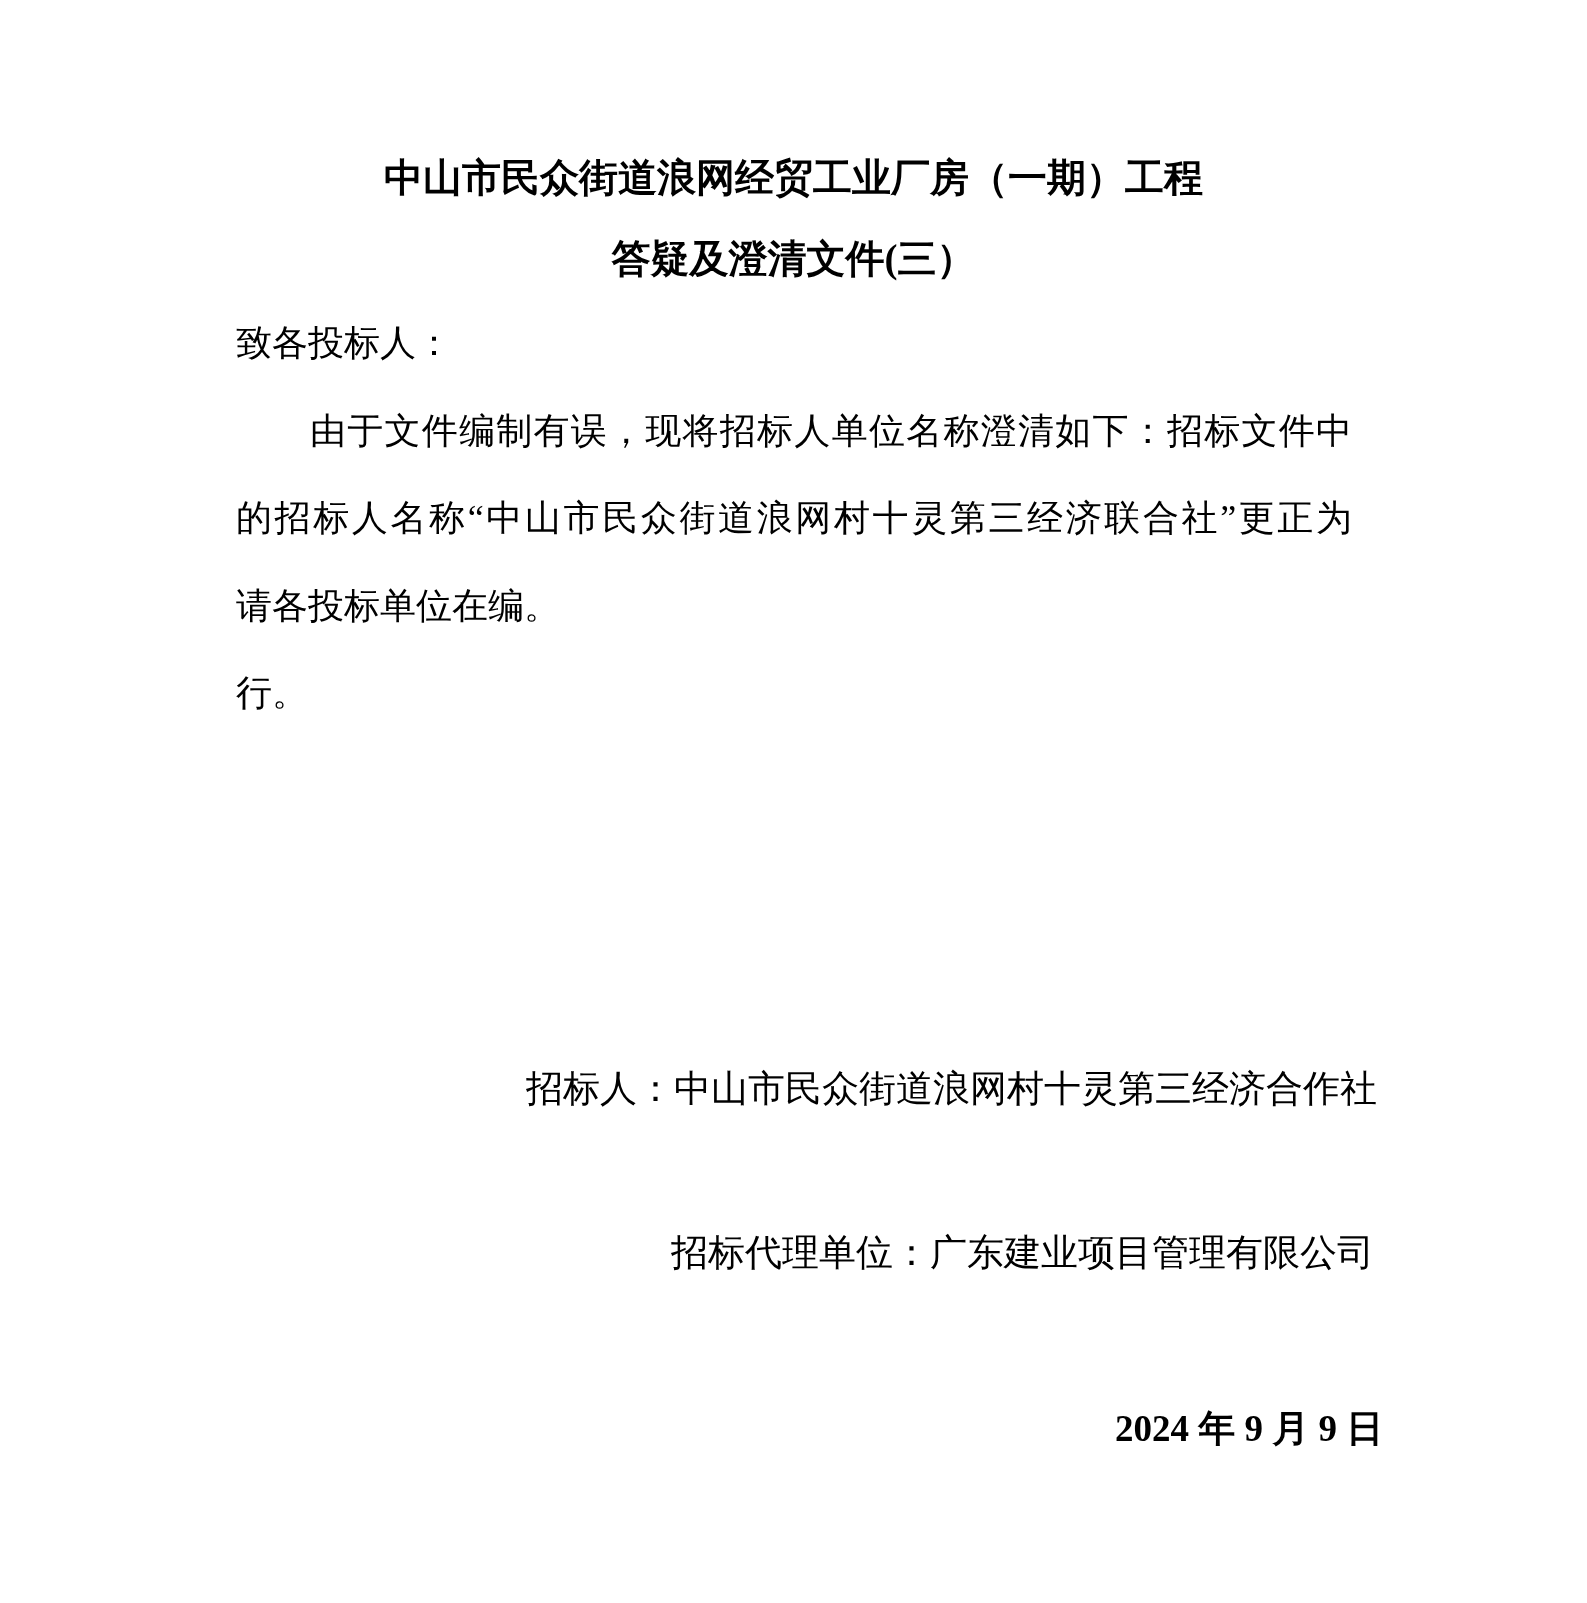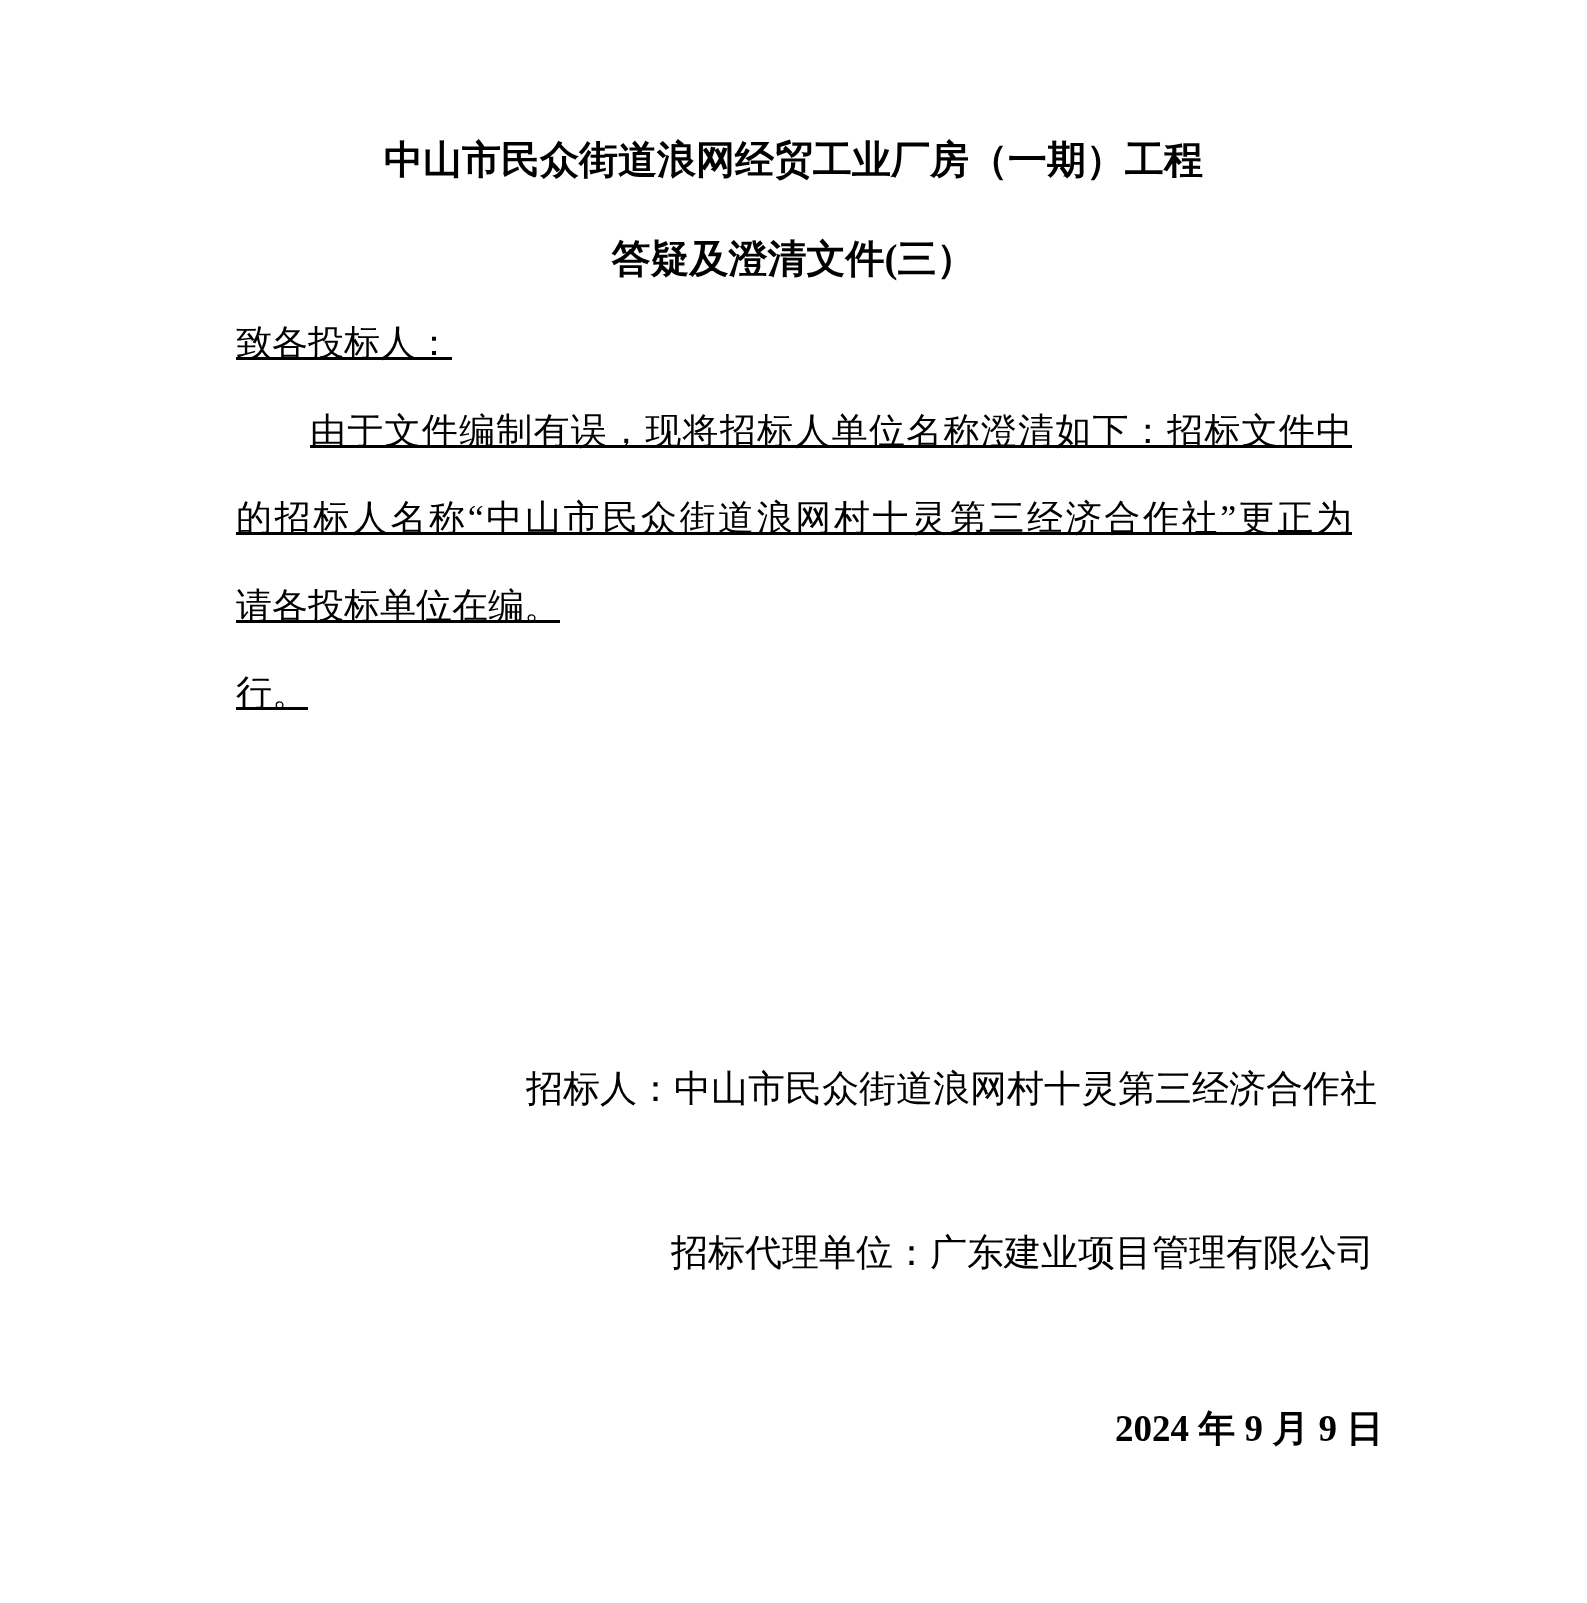--- a/index.html
+++ b/index.html
@@ -19,28 +19,27 @@
   .title-line {
     position: absolute;
     left: 0;
     width: 1587px;
     text-align: center;
     font-weight: bold;
     font-size: 39px;
     line-height: 1;
     white-space: nowrap;
   }
-  #title1 { top: 140px; }
+  #title1 { top: 158px; }
   #title2 { top: 239px; }
   .body-block {
     position: absolute;
     left: 236px;
     top: 300px;
     width: 1116px;
-    text-decoration: underline;
   }
   .line {
     height: 87.5px;
     line-height: 87.5px;
     font-size: 36px;
     text-align: left;
   }
   .j {
     text-align: justify;
     text-align-last: justify;
@@ -63,21 +62,21 @@
 <div class="page">
 
   <div id="title1" class="title-line">中山市民众街道浪网经贸工业厂房（一期）工程</div>
 
   <div id="title2" class="title-line">答疑及澄清文件(三）</div>
 
   <div class="body-block">
     <div class="line">致各投标人：</div>
 
     <div class="line j indent">由于文件编制有误，现将招标人单位名称澄清如下：招标文件中</div>
-    <div class="line j">的招标人名称“中山市民众街道浪网村十灵第三经济合作社”更正为</div>
+    <div class="line j">的招标人名称“中山市民众街道浪网村十灵第三经济联合社”更正为</div>
     <div class="line">请各投标单位在编。</div>
 
     <div class="line">行。</div>
   </div>
 
   <div id="sig-bidder" class="sig-line">招标人：中山市民众街道浪网村十灵第三经济合作社</div>
 
   <div id="sig-agency" class="sig-line">招标代理单位：广东建业项目管理有限公司</div>
 
   <div id="doc-date" class="sig-line">2024 年 9 月 9 日</div>

